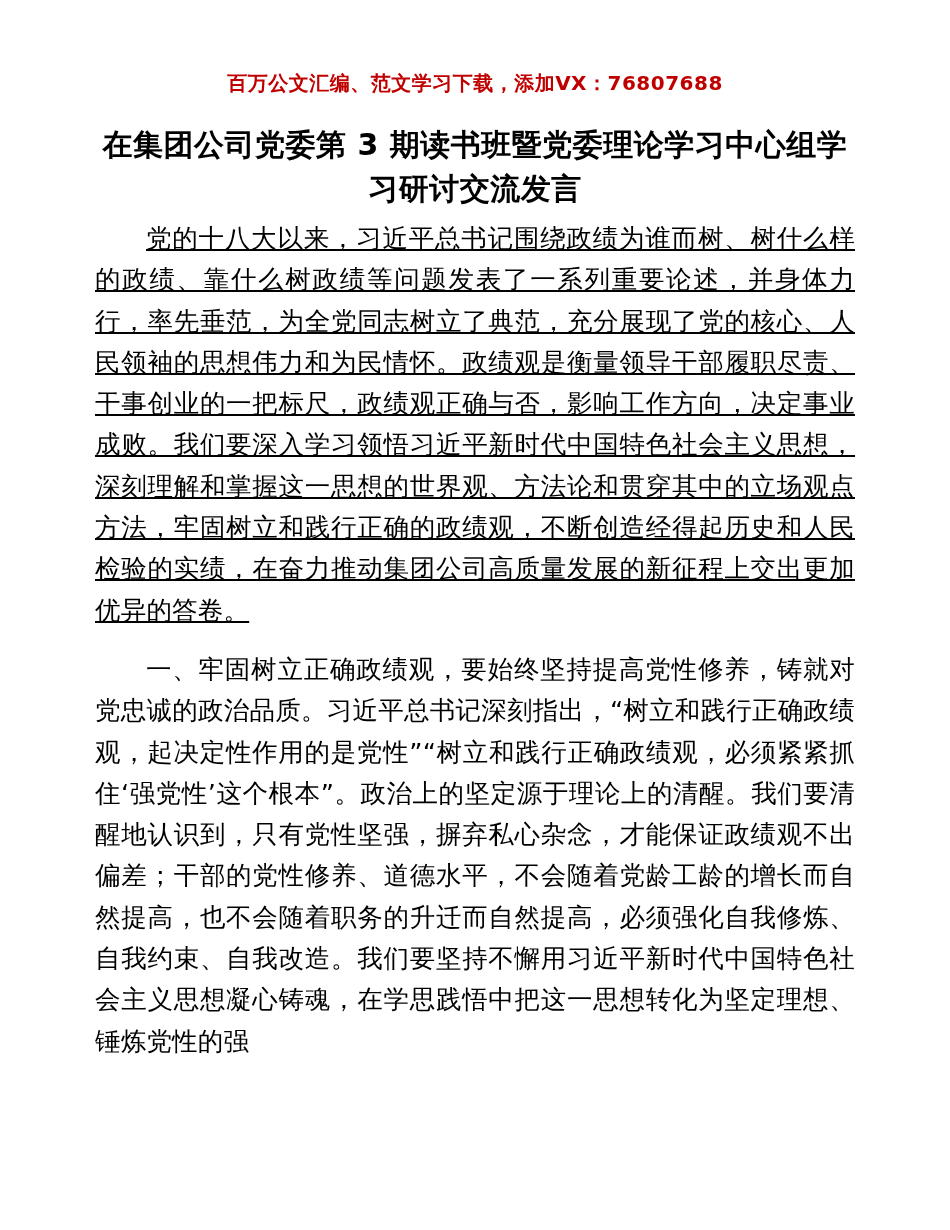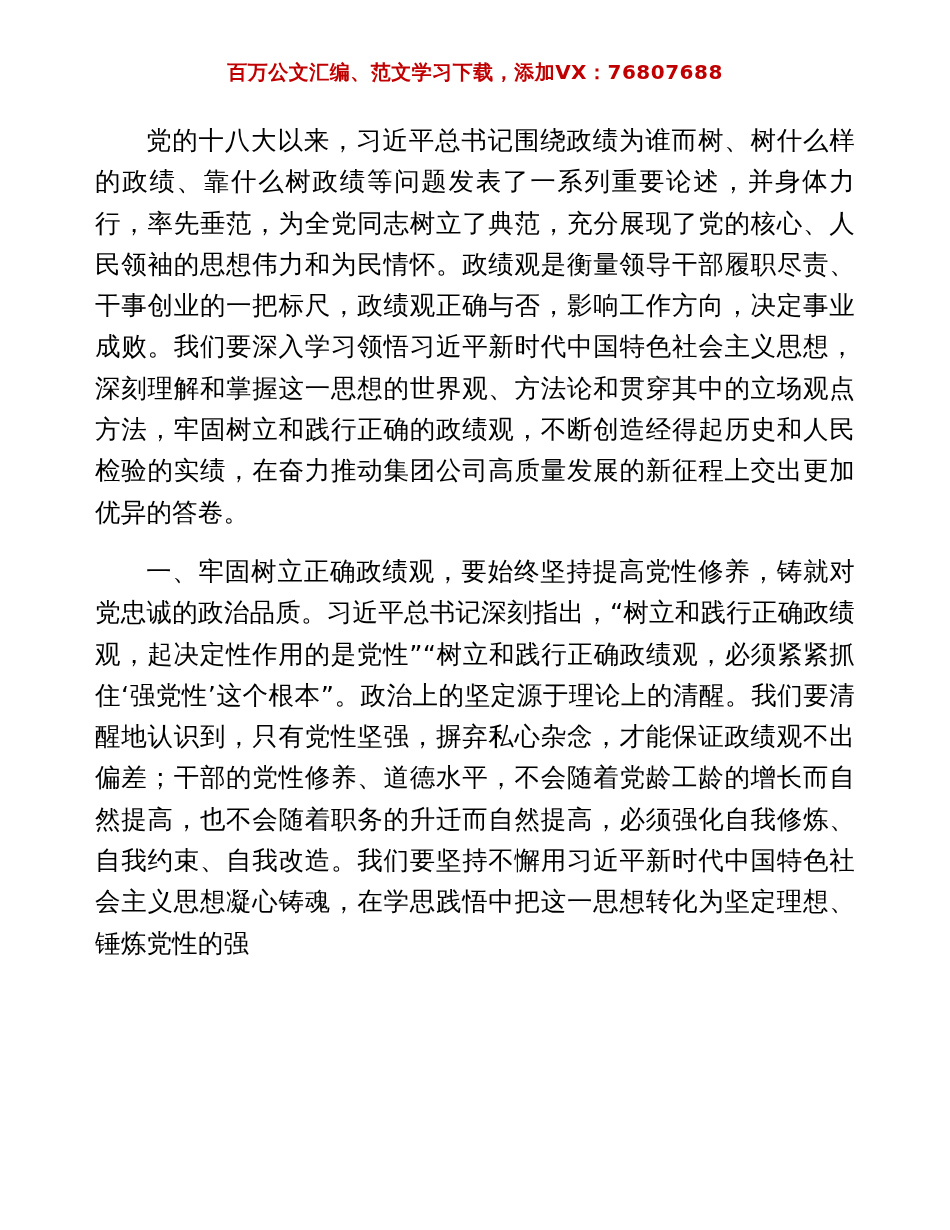--- a/index.html
+++ b/index.html
@@ -12,21 +12,21 @@
     height: 1230px;
     font-family: "Liberation Serif", "DejaVu Serif", serif;
     color: #000000;
     overflow: hidden;
   }
   .page {
     position: relative;
     width: 950px;
     height: 1026px;
     box-sizing: border-box;
-    padding: 3px 95px;
+    padding: 14px 95px;
   }
   .watermark {
     text-align: center;
     color: #c00000;
     font-family: "DejaVu Sans", "Liberation Sans", sans-serif;
     font-size: 20px;
     font-weight: bold;
     letter-spacing: 0.5px;
     padding-top: 56px;
     padding-bottom: 4px;
@@ -48,28 +48,30 @@
     text-align: justify;
     text-justify: inter-ideograph;
     margin: 0;
     letter-spacing: 0.2px;
   }
   .para {
     text-indent: 2em;
     margin-top: 18px;
   }
   .para:first-of-type {
-    margin-top: 30px;
+    margin-top: 8px;
+    text-decoration: underline;
   }
 </style>
 </head>
 <body>
 
 <div class="page">
 
   <div class="watermark">百万公文汇编、范文学习下载，添加VX：76807688</div>
 
+  <h1 class="doc-title">在集团公司党委第 3 期读书班暨党委理论学习中心组学习研讨交流发言</h1>
 
   <p class="body-text para">党的十八大以来，习近平总书记围绕政绩为谁而树、树什么样的政绩、靠什么树政绩等问题发表了一系列重要论述，并身体力行，率先垂范，为全党同志树立了典范，充分展现了党的核心、人民领袖的思想伟力和为民情怀。政绩观是衡量领导干部履职尽责、干事创业的一把标尺，政绩观正确与否，影响工作方向，决定事业成败。我们要深入学习领悟习近平新时代中国特色社会主义思想，深刻理解和掌握这一思想的世界观、方法论和贯穿其中的立场观点方法，牢固树立和践行正确的政绩观，不断创造经得起历史和人民检验的实绩，在奋力推动集团公司高质量发展的新征程上交出更加优异的答卷。</p>
 
   <p class="body-text para">一、牢固树立正确政绩观，要始终坚持提高党性修养，铸就对党忠诚的政治品质。习近平总书记深刻指出，“树立和践行正确政绩观，起决定性作用的是党性”“树立和践行正确政绩观，必须紧紧抓住‘强党性’这个根本”。政治上的坚定源于理论上的清醒。我们要清醒地认识到，只有党性坚强，摒弃私心杂念，才能保证政绩观不出偏差；干部的党性修养、道德水平，不会随着党龄工龄的增长而自然提高，也不会随着职务的升迁而自然提高，必须强化自我修炼、自我约束、自我改造。我们要坚持不懈用习近平新时代中国特色社会主义思想凝心铸魂，在学思践悟中把这一思想转化为坚定理想、锤炼党性的强</p>
 
 </div>
 
 </body></html>

